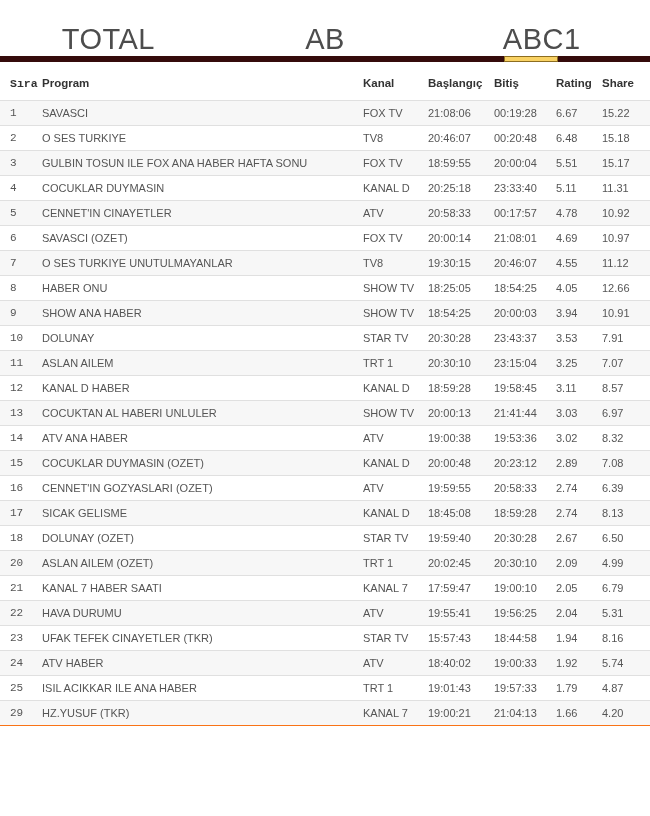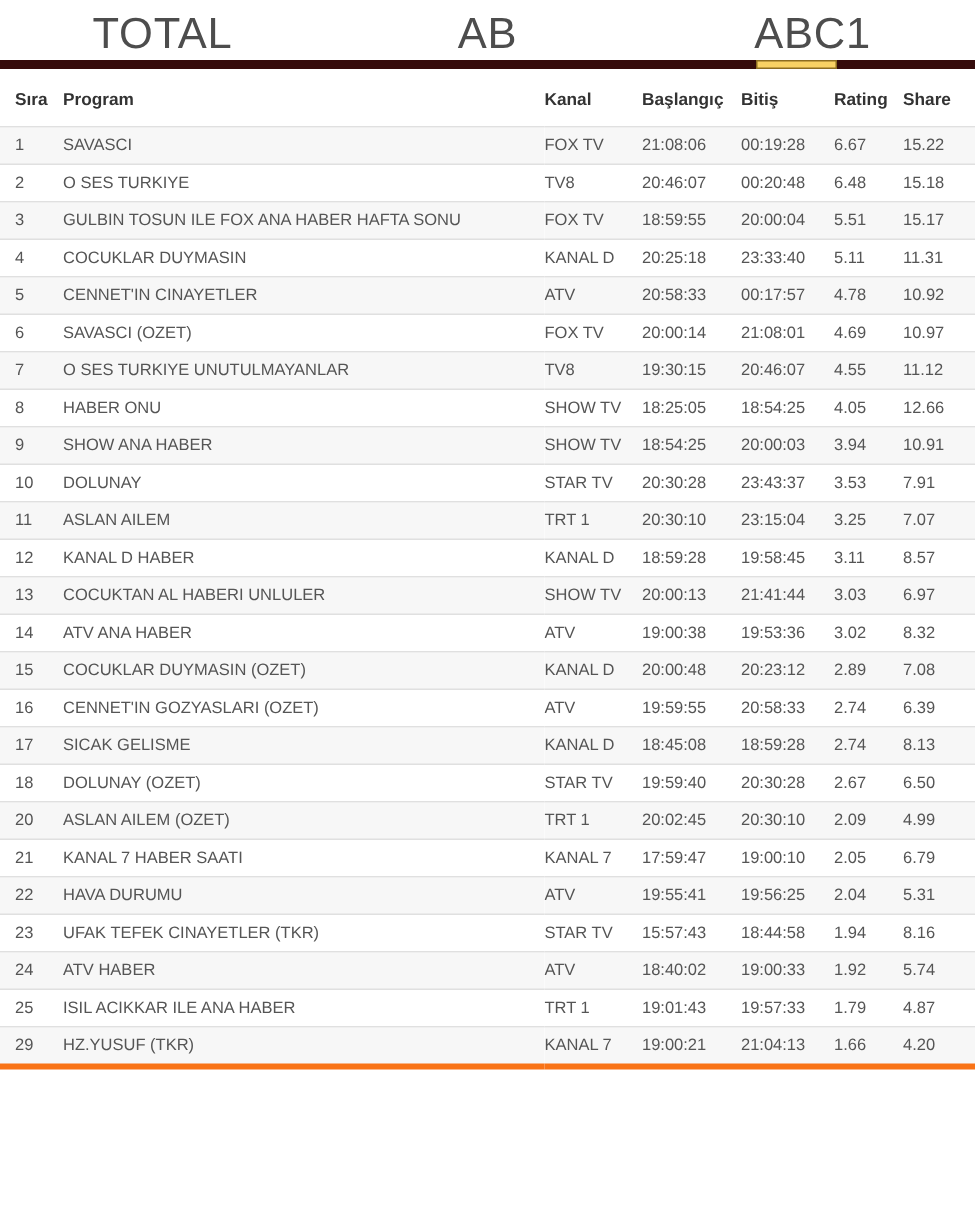--- a/index.html
+++ b/index.html
@@ -1,19 +1,19 @@
 <!DOCTYPE html>
 <html><head>
 <meta charset="utf-8">
 <style>
   html,body { margin:0; padding:0; background:#ffffff; }
   body { width:650px; height:816px; font-family:"Liberation Sans", sans-serif; overflow:hidden; }
 
   
-  .tabbar { display:flex; height:40px; align-items:flex-end; }
+  .tabbar { display:flex; height:56px; align-items:flex-end; }
   .tab { flex:1; text-align:center; font-size:29px; font-weight:300;
          color:#4d4d4d; letter-spacing:0.5px; line-height:34px; cursor:pointer; }
 
   
   .tabline { position:relative; height:6px; background:#350b0b; }
   .indicator { position:absolute; left:504px; top:0; width:54px; height:6px;
                background:#f9d264; box-sizing:border-box; border:1px solid #8d6d20; }
 
   
   table { width:650px; border-collapse:collapse; table-layout:fixed; }
@@ -24,24 +24,24 @@
   col.c-end   { width:62px; }
   col.c-rating{ width:46px; }
   col.c-share { width:48px; }
 
   th { text-align:left; font-size:11.5px; font-weight:700; color:#333333;
        padding:15px 0 10px 0; border-bottom:1px solid #e0e0e0; line-height:13px;
        white-space:nowrap; }
   td { text-align:left; font-size:11px; color:#555555; padding:5.5px 0;
        line-height:13px; border-bottom:1px solid #e0e0e0; white-space:nowrap;
        overflow:hidden; }
-  th:first-child, td:first-child { padding-left:10px; }
+  th:first-child, td:first-child { padding-left:10px;font-family:Liberation Mono, monospace; }
   tbody tr:nth-child(odd) { background:#f7f7f7; }
   tbody tr:nth-child(even){ background:#ffffff; }
-  tbody tr:last-child td { border-bottom:4px solid #f97316;margin-left:38px; }
+  tbody tr:last-child td { border-bottom:1px solid #f97316;margin-left:38px; }
 </style>
 </head>
 <body>
 
 <div class="tabbar">
   <div class="tab">TOTAL</div>
   <div class="tab">AB</div>
   <div class="tab">ABC1</div>
 </div>
 

